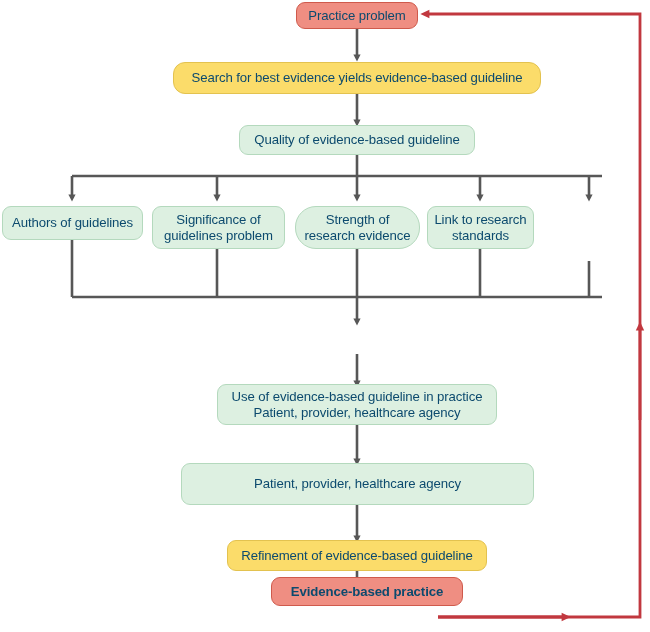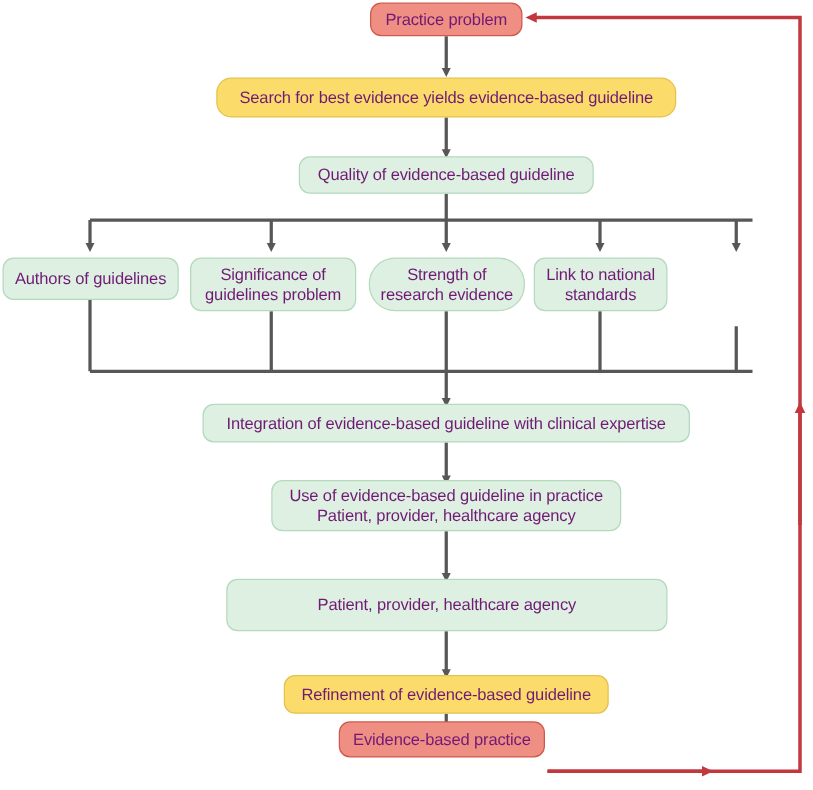--- a/index.html
+++ b/index.html
@@ -27,21 +27,21 @@
   .node {
     position: absolute;
     box-sizing: border-box;
     display: flex;
     align-items: center;
     justify-content: center;
     text-align: center;
     border-radius: 9px;
     font-size: 13.2px;
     line-height: 15.5px;
-    color: #701a75;
+    color: #0c4a6e;
     letter-spacing: -0.1px;
     z-index: 3;
   }
   .node-green {
     background: #ddf0e1;
     border: 1px solid #b4d9bd;
   }
   .node-yellow {
     background: #fbdc6a;
     border: 1px solid #e3c24f;
@@ -128,39 +128,36 @@
     <span>Significance of</span>
     <span>guidelines problem</span>
   </div>
 
   <div class="node node-green" style="left:295px; top:206px; width:125px; height:43px; flex-direction:column;border-radius:21px;">
     <span>Strength of</span>
     <span>research evidence</span>
   </div>
 
   <div class="node node-green" style="left:427px; top:206px; width:107px; height:43px; flex-direction:column;">
-    <span>Link to national</span>
+    <span>Link to research</span>
     <span>standards</span>
   </div>
 
 
-  <div class="node node-green" style="left:162px; top:323px; width:390px; height:31px;">
-    <span>Integration of evidence-based guideline with clinical expertise</span>
-  </div>
 
   <div class="node node-green" style="left:217px; top:384px; width:280px; height:41px; flex-direction:column;">
     <span>Use of evidence-based guideline in practice</span>
     <span>Patient, provider, healthcare agency</span>
   </div>
 
   <div class="node node-green" style="left:181px; top:463px; width:353px; height:42px; flex-direction:column;">
     <span>Patient, provider, healthcare agency</span>
   </div>
 
   <div class="node node-yellow" style="left:227px; top:540px; width:260px; height:31px;">
     <span>Refinement of evidence-based guideline</span>
   </div>
 
-  <div class="node node-red" style="left:271px; top:577px; width:165px; height:29px;">
+  <div class="node node-red" style="left:271px; top:577px; width:192px; height:29px;font-weight:bold;">
     <span>Evidence-based practice</span>
   </div>
 
 </div>
 
 </body></html>

